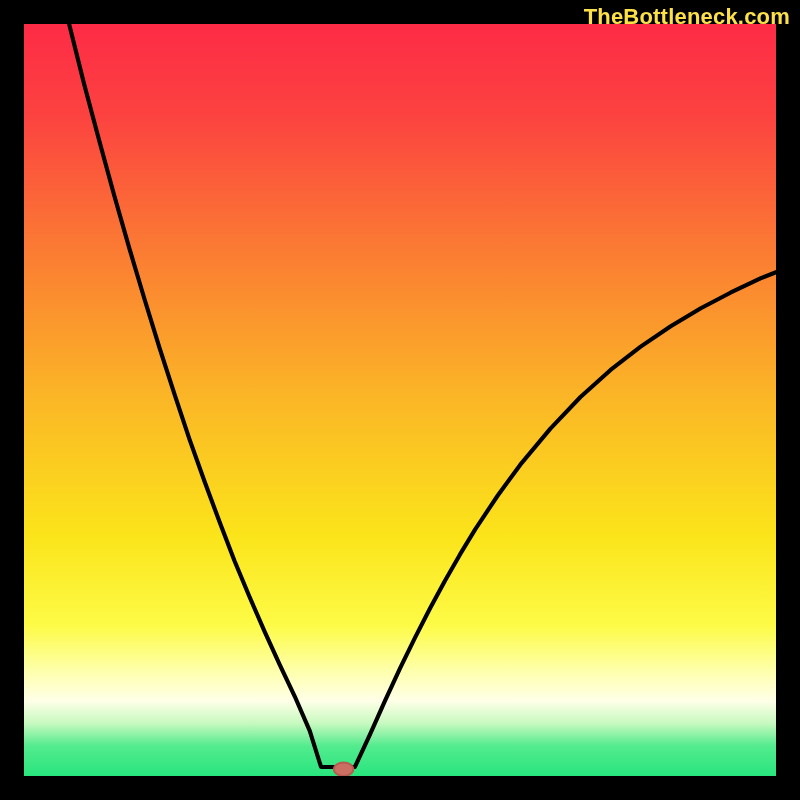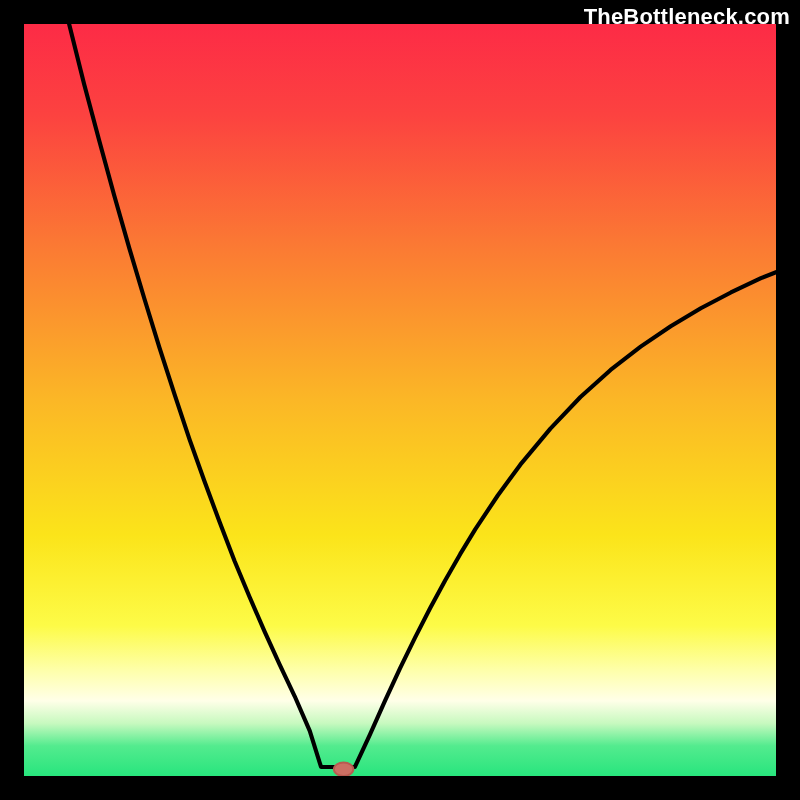--- a/index.html
+++ b/index.html
@@ -38,21 +38,21 @@
     position: absolute;
     left: 0;
     top: 0;
     width: 100%;
     height: 100%;
   }
   .watermark {
     position: absolute;
     top: 4px;
     right: 10px;
-    color: #ffffff;
+    color: #fde047;
     font-size: 22px;
     font-weight: 600;
     letter-spacing: 0.2px;
     user-select: none;
   }
 </style>
 </head>
 <body>
 
 <div class="frame">

